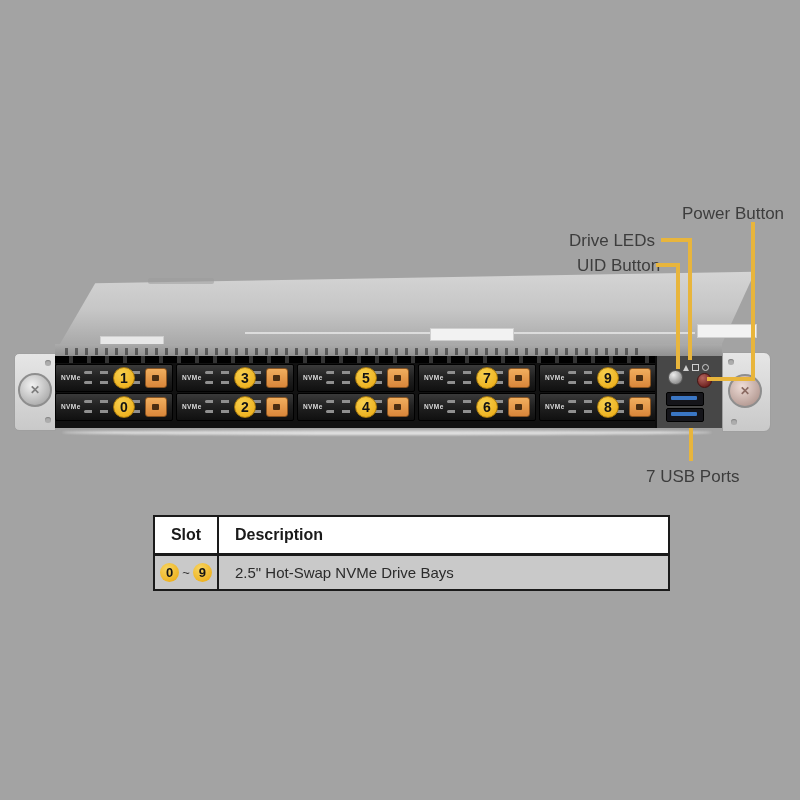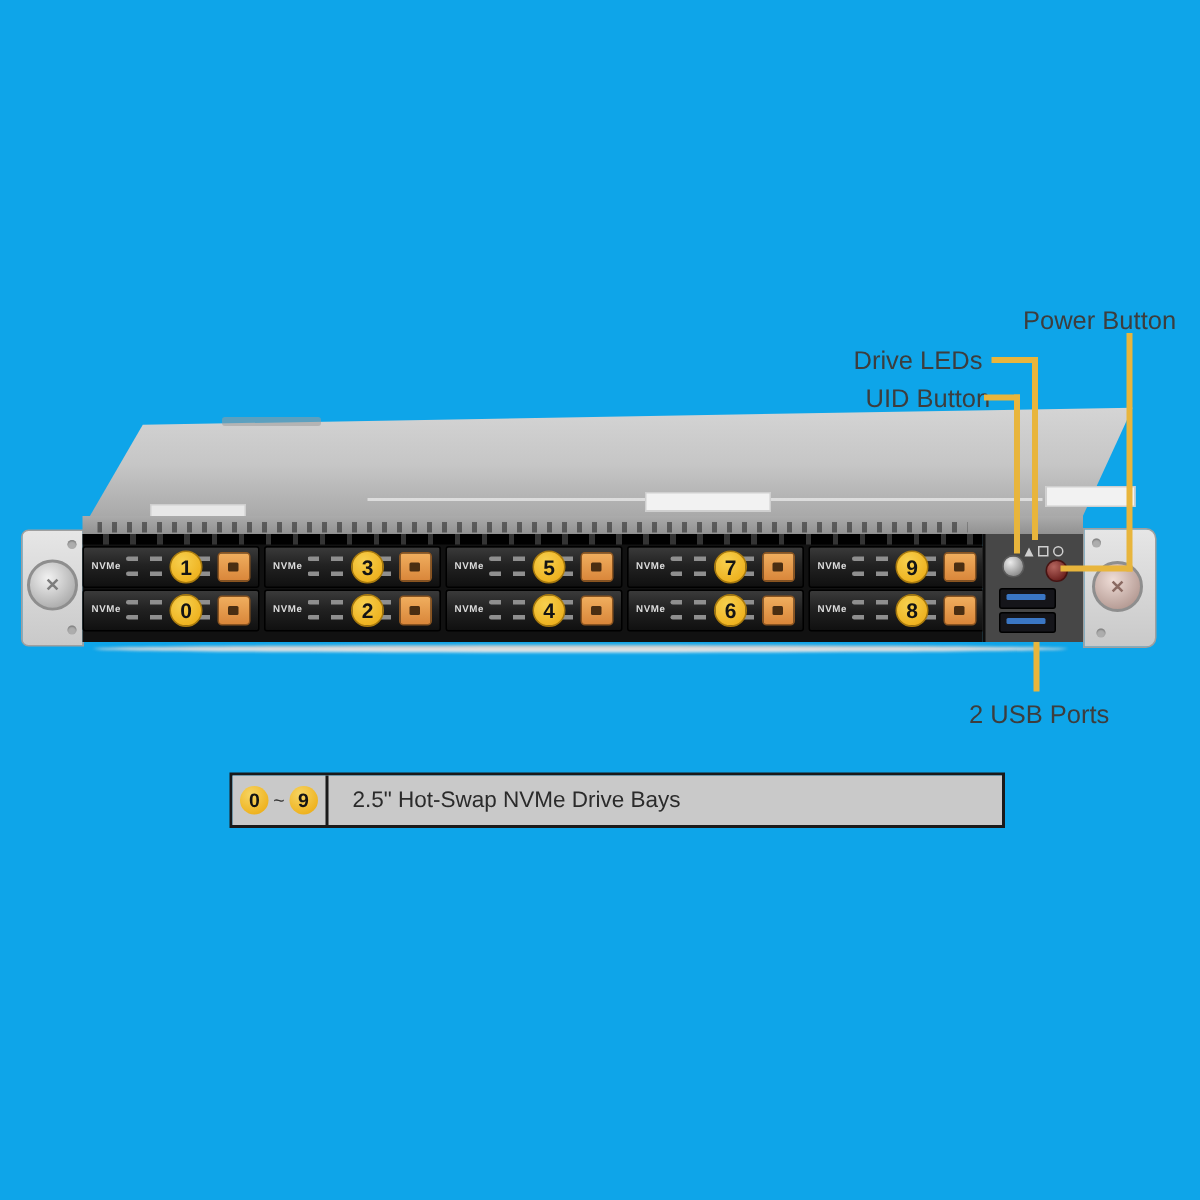--- a/index.html
+++ b/index.html
@@ -1,17 +1,17 @@
 <!DOCTYPE html>
 <html style="--callout: #e8b53c; --badge: #eeb21f; --badge-hi: #f7d04f; --btn: #d9863a; --btn-hi: #f0ae5e; --usb: #3a76c4; --pwr: #6b1f1d;"><head>
 <meta charset="utf-8">
 <style>
   html,body{margin:0;padding:0;}
   body{width:800px;height:800px;background:#ffffff;font-family:"Liberation Sans", sans-serif;overflow:hidden;}
-  .canvas{position:relative;width:800px;height:800px;background:#0ea5e9;}
+  .canvas{position:relative;width:800px;height:800px;background:#a3a3a3;}
 
   
   .callout{position:absolute;font-size:17px;color:#3d3d3d;white-space:nowrap;}
   .cline{position:absolute;background:var(--callout,#e8b53c);z-index:6;}
 
   
   .lid{position:absolute;left:55px;top:268px;width:705px;height:76px;
        background:linear-gradient(to bottom,#d6d6d6 0%,#c6c6c6 55%,#a9a9a9 100%);
        clip-path:polygon(5.7% 20%, 99.3% 5%, 94.6% 100%, 0.7% 100%);}
   .lid-groove{position:absolute;left:245px;top:332px;width:450px;height:2px;background:rgba(255,255,255,.55);}
@@ -84,21 +84,21 @@
   .tilde{font-size:13px;color:#333;}
 </style>
 </head>
 <body>
 
 <div class="canvas">
 
   <div class="callout" style="left:682px;top:204px;">Power Button</div>
   <div class="callout" style="left:569px;top:231px;">Drive LEDs</div>
   <div class="callout" style="left:577px;top:256px;">UID Button</div>
-  <div class="callout" style="left:646px;top:467px;">2 USB Ports</div>
+  <div class="callout" style="left:646px;top:467px;">7 USB Ports</div>
 
   <div class="cline" style="left:751px;top:222px;width:4px;height:159px;"></div>
   <div class="cline" style="left:707px;top:377px;width:48px;height:4px;"></div>
   <div class="cline" style="left:661px;top:238px;width:31px;height:4px;"></div>
   <div class="cline" style="left:688px;top:238px;width:4px;height:122px;"></div>
   <div class="cline" style="left:656px;top:263px;width:24px;height:4px;"></div>
   <div class="cline" style="left:676px;top:263px;width:4px;height:106px;"></div>
   <div class="cline" style="left:689px;top:428px;width:4px;height:33px;"></div>
 
   <div class="ear left">
@@ -237,20 +237,24 @@
         <i></i>
       </div>
     <div class="usb u2">
         <i></i>
       </div>
   </div>
 
   <div class="chassis-shadow"></div>
 
   <div class="spec-table">
+    <div class="spec-header">
+      <div class="col-slot">Slot</div>
+      <div class="col-desc">Description</div>
+    </div>
     <div class="spec-row">
       <div class="col-slot">
         <span class="slot-badge">0</span>
         <span class="tilde">~</span>
         <span class="slot-badge">9</span>
       </div>
       <div class="col-desc">2.5" Hot-Swap NVMe Drive Bays</div>
     </div>
   </div>
 

